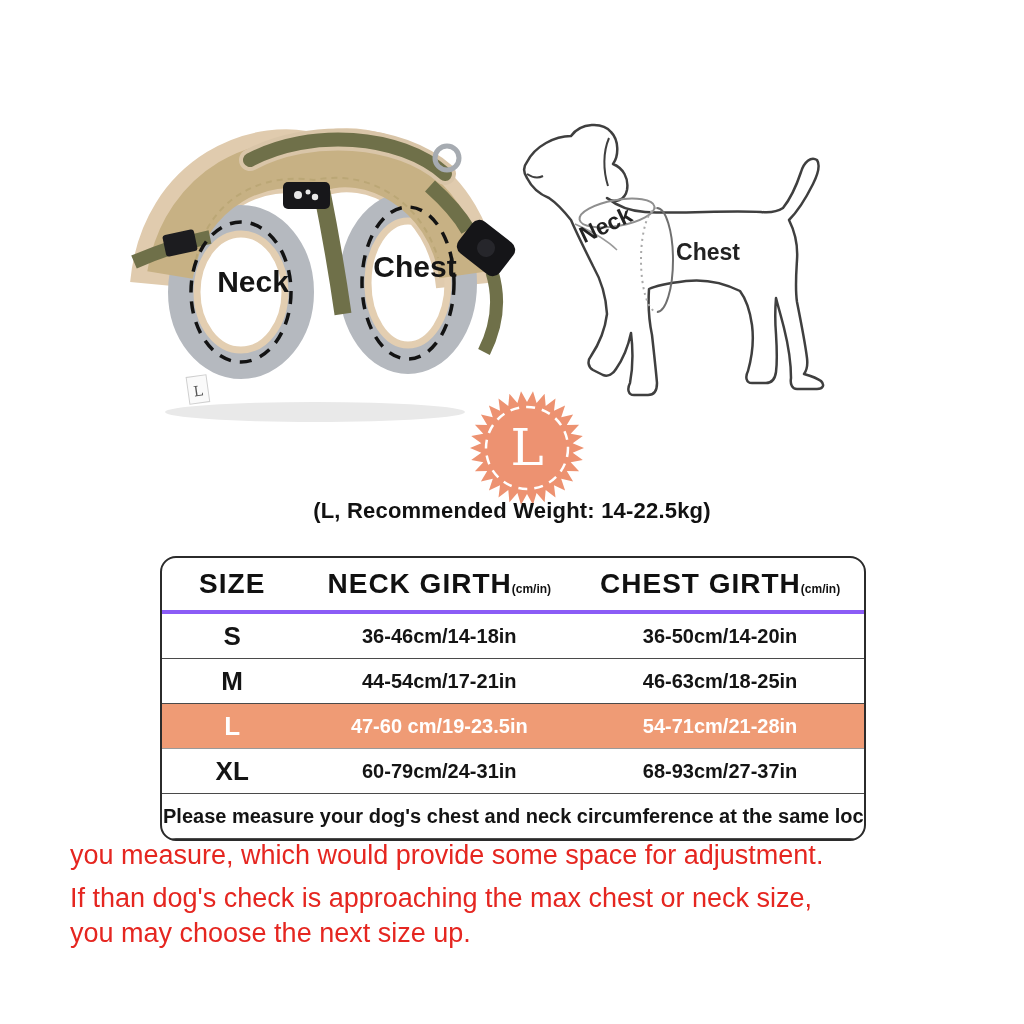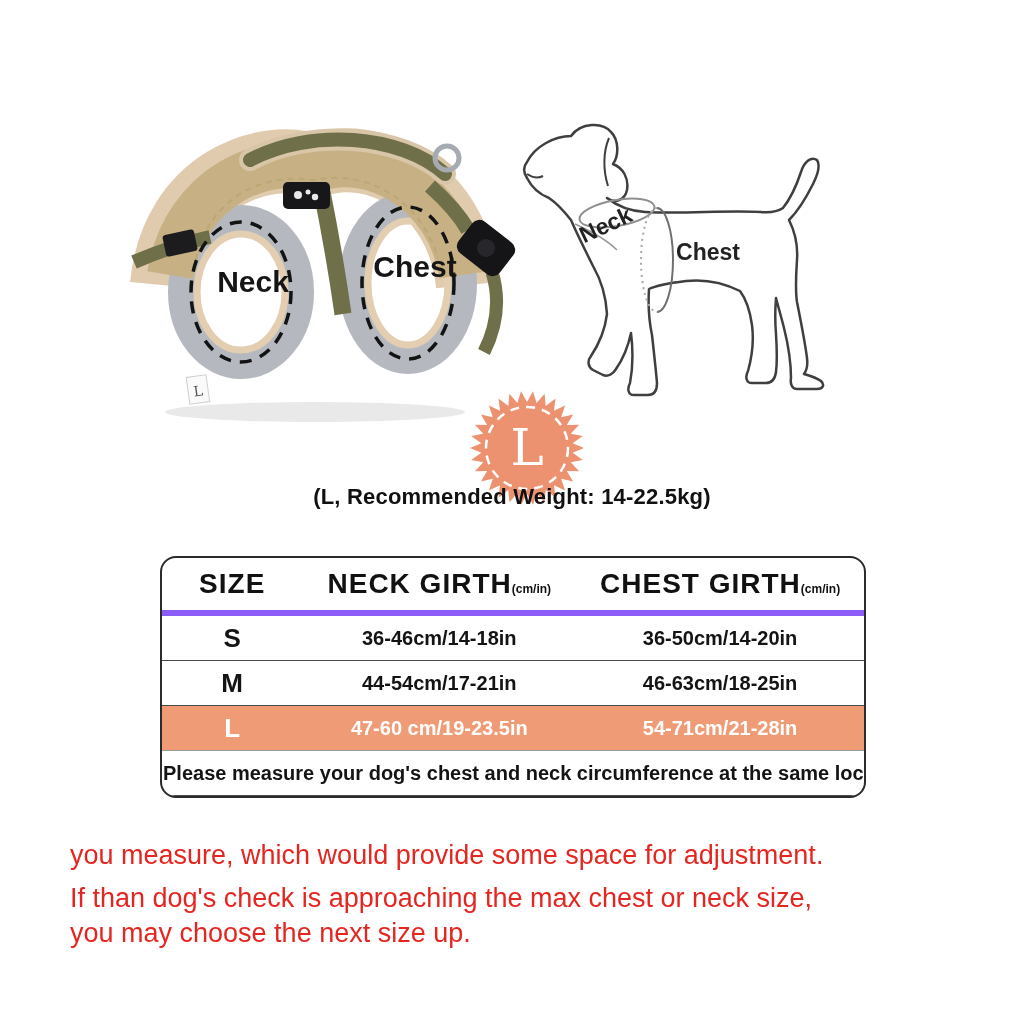--- a/index.html
+++ b/index.html
@@ -12,29 +12,29 @@
   
   .harness-svg{position:absolute;left:100px;top:100px;width:420px;height:330px;}
   .dog-svg{position:absolute;left:505px;top:112px;width:430px;height:300px;}
   .hlabel{font-family:"Liberation Sans",sans-serif;font-size:30px;font-weight:800;fill:#151515;text-anchor:middle;}
   .dlabel{font-family:"Liberation Sans",sans-serif;font-size:23px;font-weight:800;fill:#222;text-anchor:middle;}
   .tagL{font-family:"DejaVu Serif",serif;font-size:14px;fill:#555;text-anchor:middle;}
   
   .badge{position:absolute;left:467px;top:388px;width:120px;height:120px;}
   .badge text{font-family:"DejaVu Serif",serif;font-size:50px;fill:#ffffff;text-anchor:middle;}
   
-  .caption{position:absolute;left:0;top:484px;width:1024px;text-align:center;
+  .caption{position:absolute;left:0;top:498px;width:1024px;text-align:center;
            font-size:22px;font-weight:bold;color:#111;letter-spacing:.2px;}
   
   .table-wrap{position:absolute;left:160px;top:556px;width:702px;border:2.5px solid #2b2b2b;
               border-radius:16px;overflow:hidden;background:#fff;}
   table.size{width:100%;border-collapse:collapse;table-layout:fixed;}
   table.size col.c1{width:20%;} table.size col.c2{width:39%;} table.size col.c3{width:41%;}
   table.size th{height:50px;font-size:28px;font-weight:800;color:#111;letter-spacing:1px;
-                border-bottom:6px solid #8b5cf6;text-align:center;vertical-align:middle;}
+                border-bottom:4px solid #8b5cf6;text-align:center;vertical-align:middle;}
   table.size th .unit{font-size:12px;letter-spacing:0;}
   table.size td{height:42px;text-align:center;vertical-align:middle;
                 font-size:20px;font-weight:bold;color:#141414;border-bottom:1.5px solid #4a4a4a;}
   table.size td.szcell{font-size:26px;}
   tr.highlight td{background:#ef9b75;color:#ffffff;border-bottom:1.5px solid #9a9a9a;}
   td.footnote{height:42px;font-size:16px;font-weight:bold;color:#111;border-bottom:none;
               white-space:nowrap;}
   
   .notes{position:absolute;left:70px;top:838px;width:940px;color:#e52620;
          font-size:27px;line-height:35px;}
@@ -138,20 +138,25 @@
         <td class="szcell">M</td>
         <td>44-54cm/17-21in</td>
         <td>46-63cm/18-25in</td>
       </tr>
       <tr class="highlight">
         <td class="szcell">L</td>
         <td>47-60 cm/19-23.5in</td>
         <td>54-71cm/21-28in</td>
       </tr>
       <tr>
+        <td class="szcell">XL</td>
+        <td>60-79cm/24-31in</td>
+        <td>68-93cm/27-37in</td>
+      </tr>
+      <tr>
         <td class="footnote" colspan="3">Please measure your dog's chest and neck circumference at the same location as the line</td>
       </tr>
     </tbody>
       </table>
   </div>
 
   <div class="notes">
     <div>you measure, which would provide some space for adjustment.</div>
     <div class="para2">If than dog's check is approaching the max chest or neck size,</div>
     <div>you may choose the next size up.</div>

